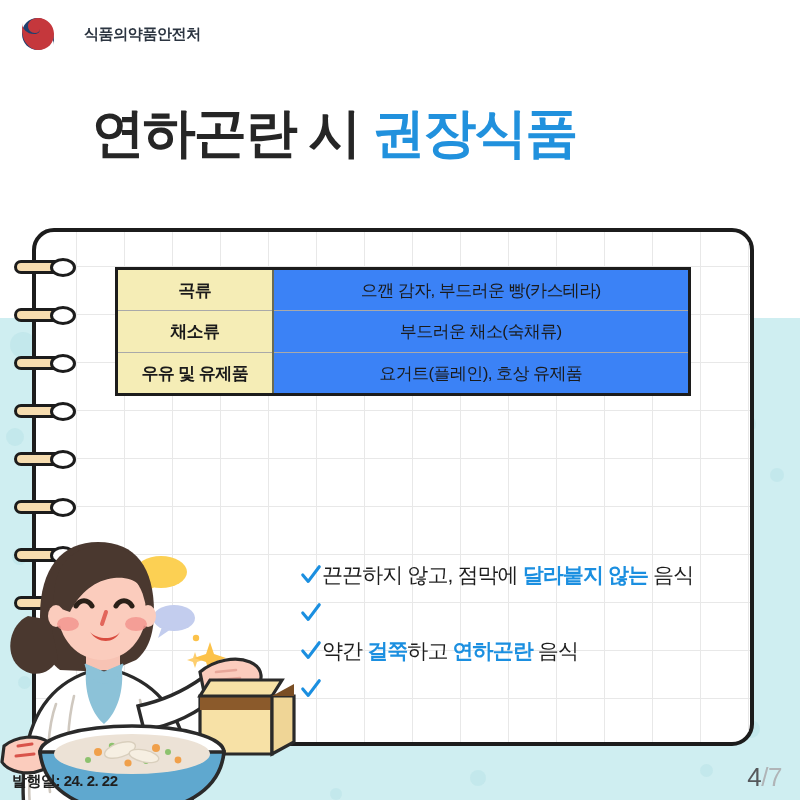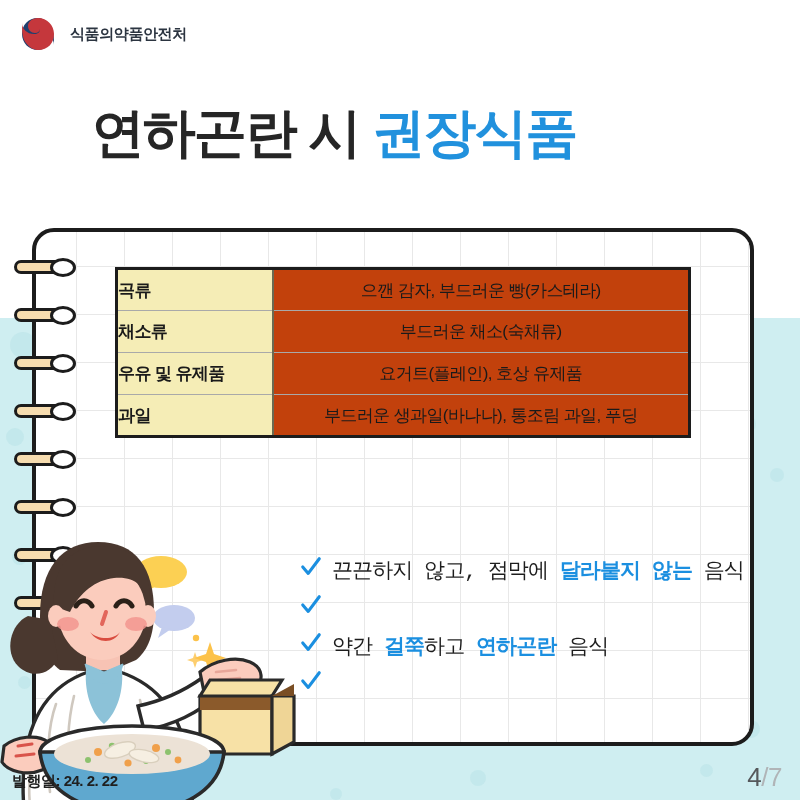--- a/index.html
+++ b/index.html
@@ -32,21 +32,21 @@
     position: absolute;
     border-radius: 50%;
     background: #bfe5ea;
     opacity: .75;
   }
 
   
   .logo-row {
     position: absolute;
     left: 18px; top: 14px;
-    display: flex; align-items: center; gap: 12px;
+    display: flex; align-items: center; gap: 26px;
   }
   .logo-mark { width: 40px; height: 40px; display: block; }
   .logo-text {
     font-size: 15px; font-weight: bold; color: #2b3440;
     letter-spacing: -0.4px;
   }
 
   
   .title {
     position: absolute;
@@ -112,38 +112,37 @@
     border: 1px solid #a9a9a9;
     height: 42px;
     font-size: 17px;
     color: #1a1a1a;
     letter-spacing: -0.6px;
   }
   .food-table td.cat {
     width: 156px;
     background: #f5edb6;
     font-weight: bold;
+    text-align: center;
     border-right: 2px solid #6b6b52;
   }
   .food-table td.desc {
     text-align: center;
-    background: #c2410c;
+    background: #3b82f6;
   }
 
   
   .checklist {
     position: absolute;
     left: 300px; top: 556px;
     width: 420px;
   }
   .check-item {
-    display: flex; 
-    gap: 10px;
+    display: flex; align-items: center;
     height: 38px;
-    font-family: Liberation Mono, monospace;
   }
   .check-icon { width: 22px; height: 22px; flex: none; display: block; }
   .check-text {
     font-size: 21px; color: #1d1d1d;
     letter-spacing: -0.9px; white-space: nowrap;
   }
   .check-text b { color: #1b8fe0; font-weight: bold; }
 
   
   .illustration { position: absolute; left: -12px; top: 520px; width: 330px; height: 290px; }
@@ -243,24 +242,20 @@
         <td class="cat">곡류</td>
         <td class="desc">으깬 감자, 부드러운 빵(카스테라)</td>
       </tr>
       <tr>
         <td class="cat">채소류</td>
         <td class="desc">부드러운 채소(숙채류)</td>
       </tr>
       <tr>
         <td class="cat">우유 및 유제품</td>
         <td class="desc">요거트(플레인), 호상 유제품</td>
-      </tr>
-      <tr>
-        <td class="cat">과일</td>
-        <td class="desc">부드러운 생과일(바나나), 통조림 과일, 푸딩</td>
       </tr>
     </tbody>
   </table>
 
   <svg class="illustration" viewBox="0 0 330 290">
 
     <g>
       <ellipse cx="173" cy="52" rx="26" ry="16" fill="#fcd053"></ellipse>
       <path d="M158 63 L152 76 L168 66 Z" fill="#fcd053"></path>
     </g>

